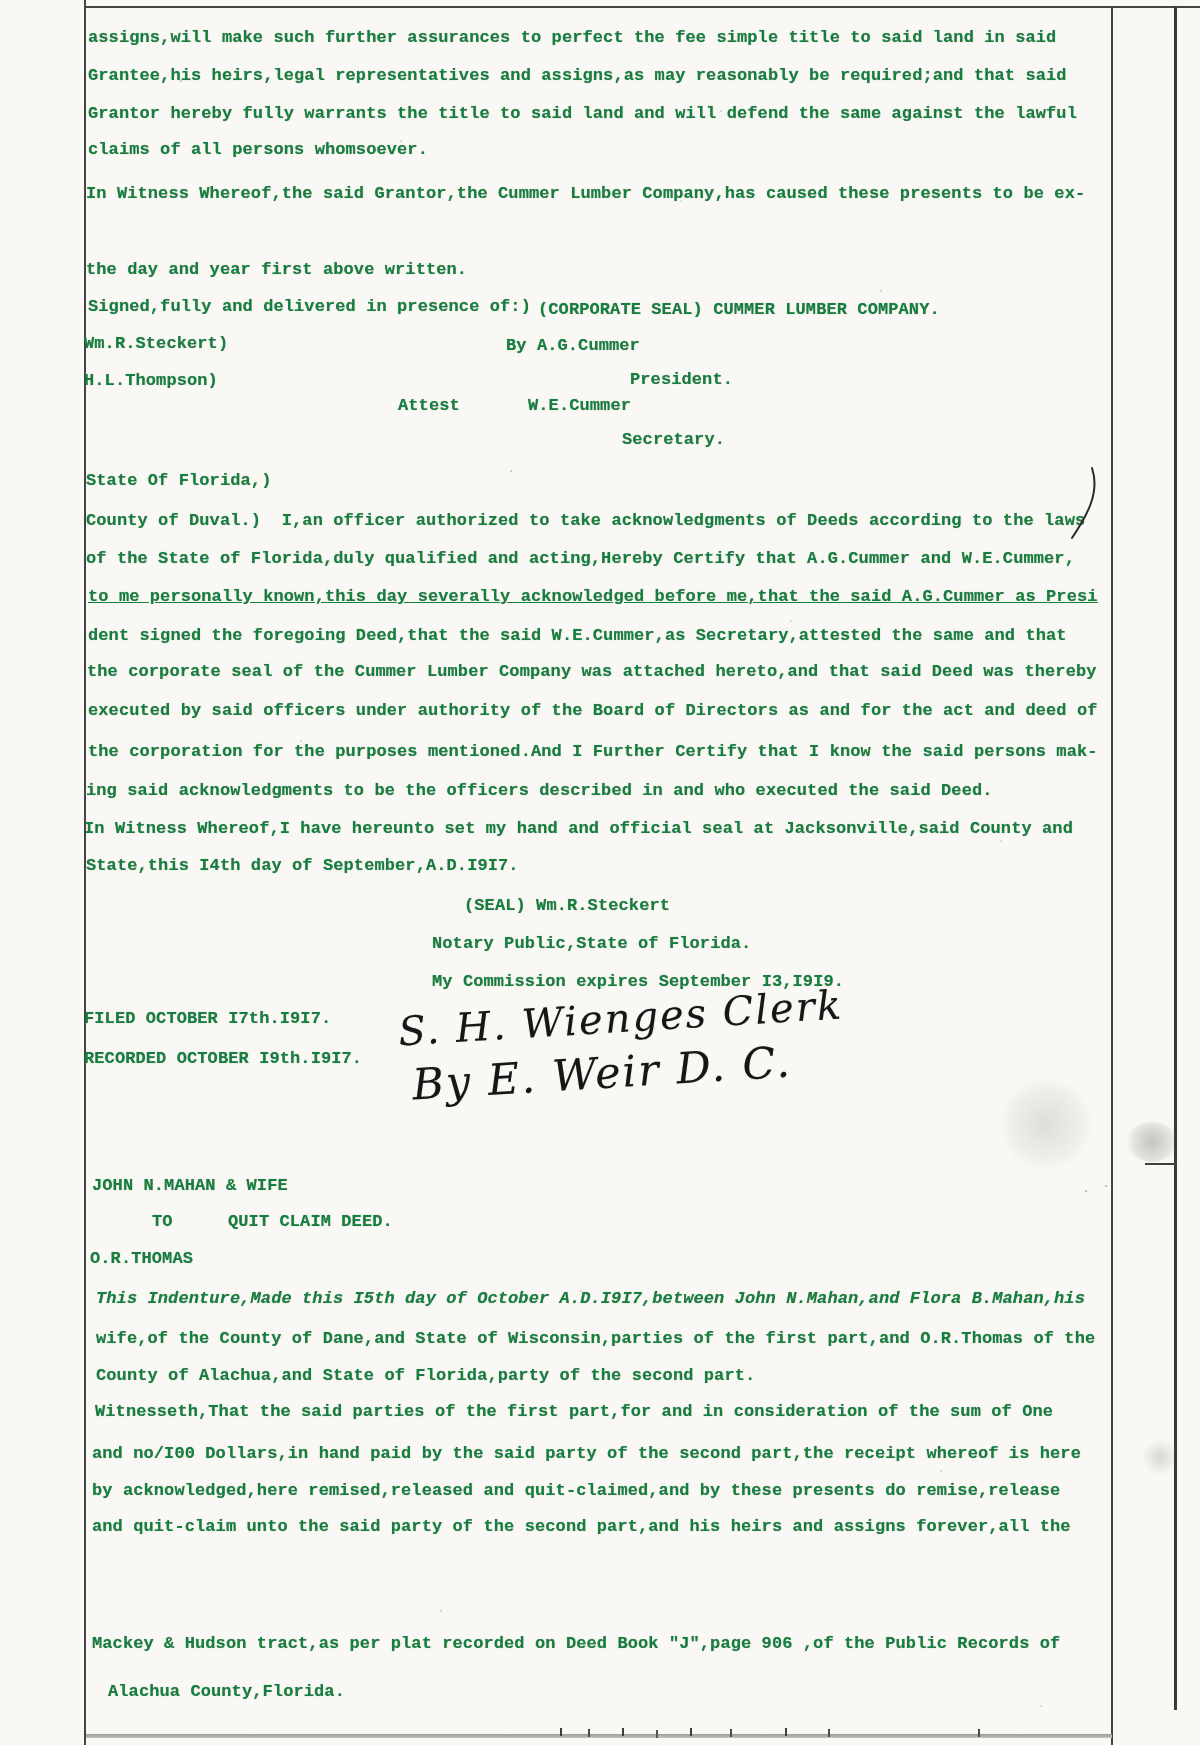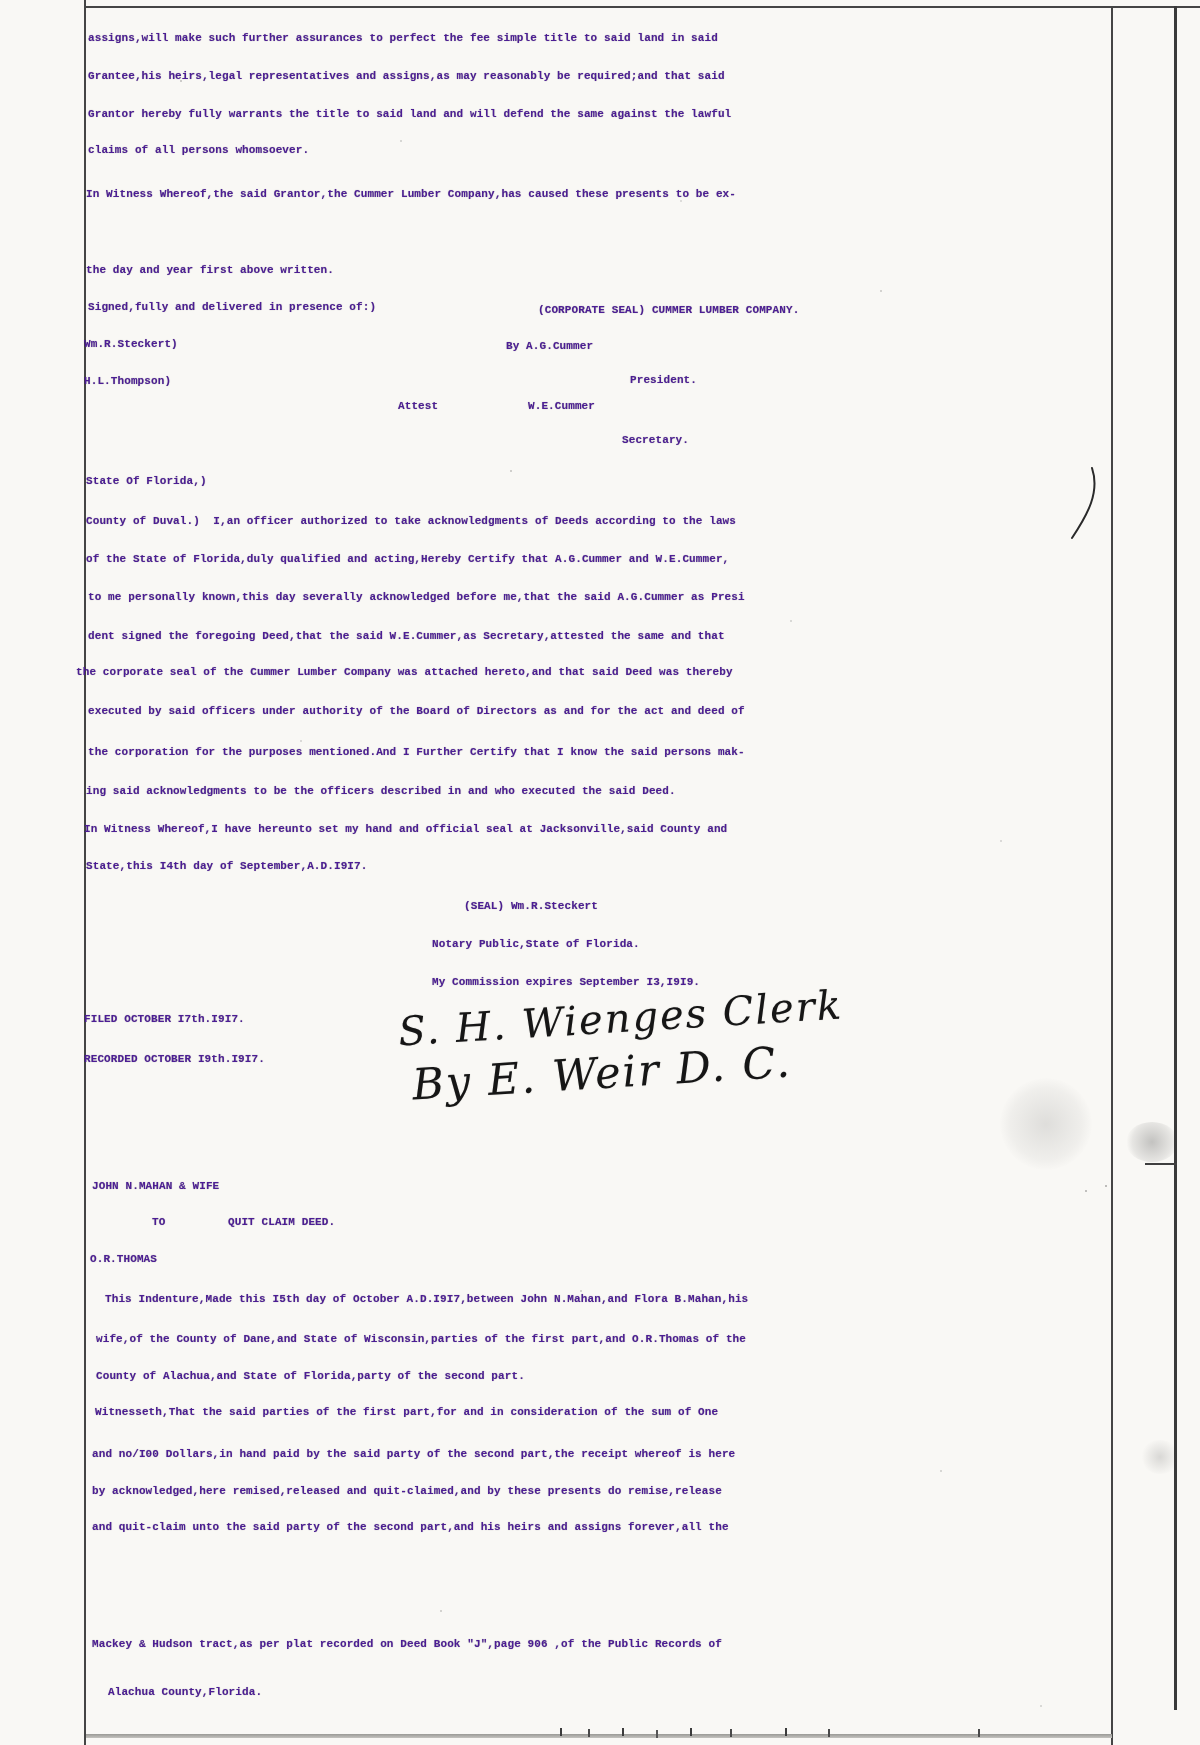--- a/index.html
+++ b/index.html
@@ -6,22 +6,22 @@
   body{
     width:1200px;height:1745px;position:relative;overflow:hidden;
     background:#f9f8f5;
     font-family:"Liberation Mono","DejaVu Sans Mono",monospace;
   }
   .page{position:absolute;inset:0;}
   
   .tl{
     position:absolute;
     font-family:"Liberation Mono","DejaVu Sans Mono",monospace;
-    font-size:11px;line-height:20px;font-weight:700;
-    color:#4c1d95;letter-spacing:0.1px;white-space:pre;
+    font-size:17px;line-height:20px;font-weight:700;
+    color:#15803d;letter-spacing:0.1px;white-space:pre;
     text-shadow:0 0 1px rgba(10,10,10,0.38);
   }
   
   .hw{
     position:absolute;
     font-family:"DejaVu Serif","Liberation Serif",serif;
     font-style:italic;font-weight:400;color:#161616;
     white-space:pre;letter-spacing:2px;
     transform:rotate(-3.5deg);
     text-shadow:0 0 1px rgba(0,0,0,0.3);
@@ -69,23 +69,23 @@
   <div class="tl" style="left:506px;top:336px;">By A.G.Cummer</div>
   <div class="tl" style="left:84px;top:371px;">H.L.Thompson)</div>
   <div class="tl" style="left:630px;top:370px;">President.</div>
   <div class="tl" style="left:398px;top:396px;">Attest</div>
   <div class="tl" style="left:528px;top:396px;">W.E.Cummer</div>
   <div class="tl" style="left:622px;top:430px;">Secretary.</div>
 
   <div class="tl" style="left:86px;top:471px;">State Of Florida,)</div>
   <div class="tl" style="left:86px;top:511px;">County of Duval.)  I,an officer authorized to take acknowledgments of Deeds according to the laws</div>
   <div class="tl" style="left:86px;top:549px;">of the State of Florida,duly qualified and acting,Hereby Certify that A.G.Cummer and W.E.Cummer,</div>
-  <div class="tl" style="left:88px;top:587px;">to me personally known,this day severally acknowledged before me,that the said A.G.Cummer as Presi</div>
+  <div class="tl" style="left:88px;top:587px;text-decoration:underline;">to me personally known,this day severally acknowledged before me,that the said A.G.Cummer as Presi</div>
   <div class="tl" style="left:88px;top:626px;">dent signed the foregoing Deed,that the said W.E.Cummer,as Secretary,attested the same and that</div>
-  <div class="tl" style="left:76px;top:662px;text-align:center;">the corporate seal of the Cummer Lumber Company was attached hereto,and that said Deed was thereby</div>
+  <div class="tl" style="left:87px;top:662px;text-align:center;">the corporate seal of the Cummer Lumber Company was attached hereto,and that said Deed was thereby</div>
   <div class="tl" style="left:88px;top:701px;">executed by said officers under authority of the Board of Directors as and for the act and deed of</div>
   <div class="tl" style="left:88px;top:742px;">the corporation for the purposes mentioned.And I Further Certify that I know the said persons mak-</div>
   <div class="tl" style="left:86px;top:781px;">ing said acknowledgments to be the officers described in and who executed the said Deed.</div>
   <div class="tl" style="left:84px;top:819px;">In Witness Whereof,I have hereunto set my hand and official seal at Jacksonville,said County and</div>
   <div class="tl" style="left:86px;top:856px;">State,this I4th day of September,A.D.I9I7.</div>
 
   <svg class="flourish" style="left:1068px;top:466px;" width="28" height="76" viewBox="0 0 28 76">
     <path d="M24 2 C32 26 20 48 4 72" stroke="#2a2a2a" stroke-width="2" fill="none" stroke-linecap="round"></path>
   </svg>
 
@@ -101,21 +101,21 @@
   <div class="smudge" style="left:1000px;top:1078px;width:92px;height:92px;background:radial-gradient(circle,rgba(60,60,60,0.14) 0%,rgba(60,60,60,0.05) 55%,transparent 72%);"></div>
   <div class="smudge" style="left:1126px;top:1122px;width:52px;height:40px;background:radial-gradient(circle,rgba(70,70,70,0.30) 0%,rgba(70,70,70,0.10) 60%,transparent 78%);"></div>
   <div class="smudge" style="left:1140px;top:1440px;width:40px;height:34px;background:radial-gradient(circle,rgba(70,70,70,0.18) 0%,transparent 70%);"></div>
   <div class="specks" style="left:180px;top:80px;"></div>
 
   <div class="tl" style="left:92px;top:1176px;">JOHN N.MAHAN &amp; WIFE</div>
   <div class="tl" style="left:152px;top:1212px;font-family:Liberation Mono, monospace;">TO</div>
   <div class="tl" style="left:228px;top:1212px;">QUIT CLAIM DEED.</div>
   <div class="tl" style="left:90px;top:1249px;">O.R.THOMAS</div>
 
-  <div class="tl" style="left:105px;top:1289px;">This Indenture,Made this I5th day of October A.D.I9I7,between John N.Mahan,and Flora B.Mahan,his</div>
+  <div class="tl" style="left:96px;top:1289px;font-style:italic;">This Indenture,Made this I5th day of October A.D.I9I7,between John N.Mahan,and Flora B.Mahan,his</div>
   <div class="tl" style="left:96px;top:1329px;">wife,of the County of Dane,and State of Wisconsin,parties of the first part,and O.R.Thomas of the</div>
   <div class="tl" style="left:96px;top:1366px;">County of Alachua,and State of Florida,party of the second part.</div>
   <div class="tl" style="left:95px;top:1402px;">Witnesseth,That the said parties of the first part,for and in consideration of the sum of One</div>
   <div class="tl" style="left:92px;top:1444px;">and no/I00 Dollars,in hand paid by the said party of the second part,the receipt whereof is here</div>
   <div class="tl" style="left:92px;top:1481px;">by acknowledged,here remised,released and quit-claimed,and by these presents do remise,release</div>
   <div class="tl" style="left:92px;top:1517px;">and quit-claim unto the said party of the second part,and his heirs and assigns forever,all the</div>
   <div class="tl" style="left:92px;top:1634px;">Mackey &amp; Hudson tract,as per plat recorded on Deed Book "J",page 906 ,of the Public Records of</div>
   <div class="tl" style="left:108px;top:1674px;margin-top:8px;">Alachua County,Florida.</div>
 
   <div class="band" style="left:86px;top:1734px;width:1026px;height:4px;"></div>

